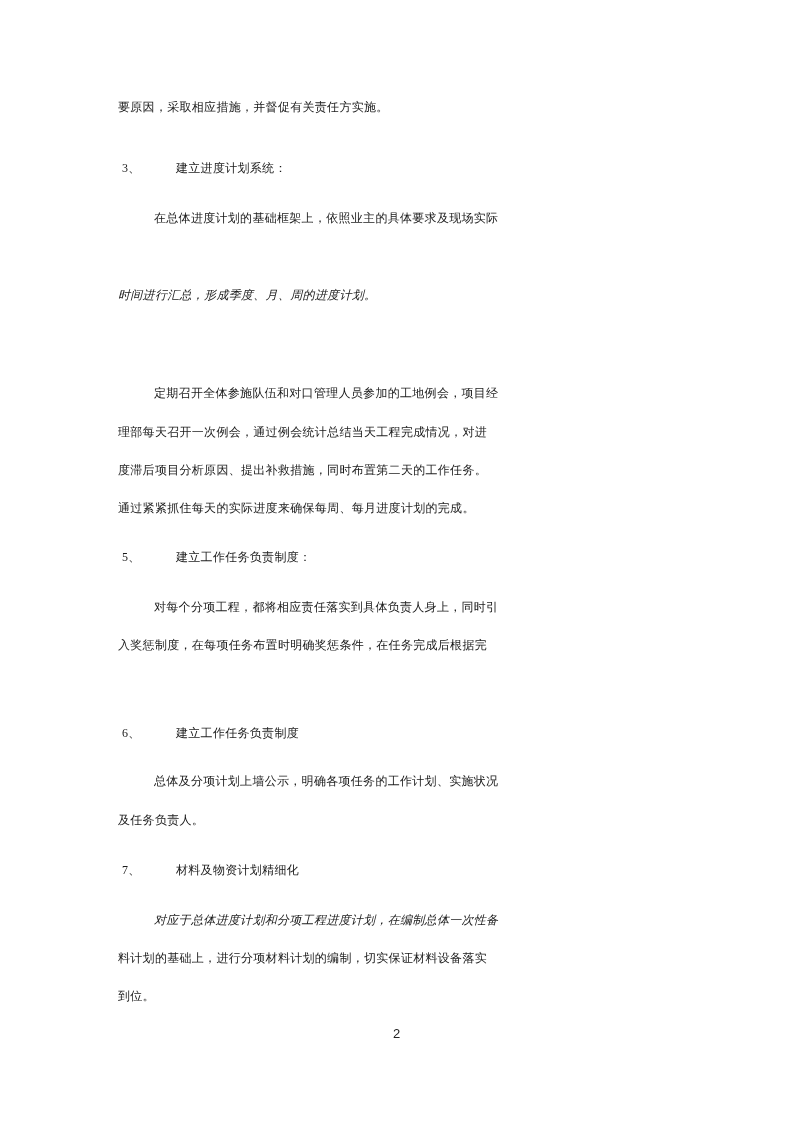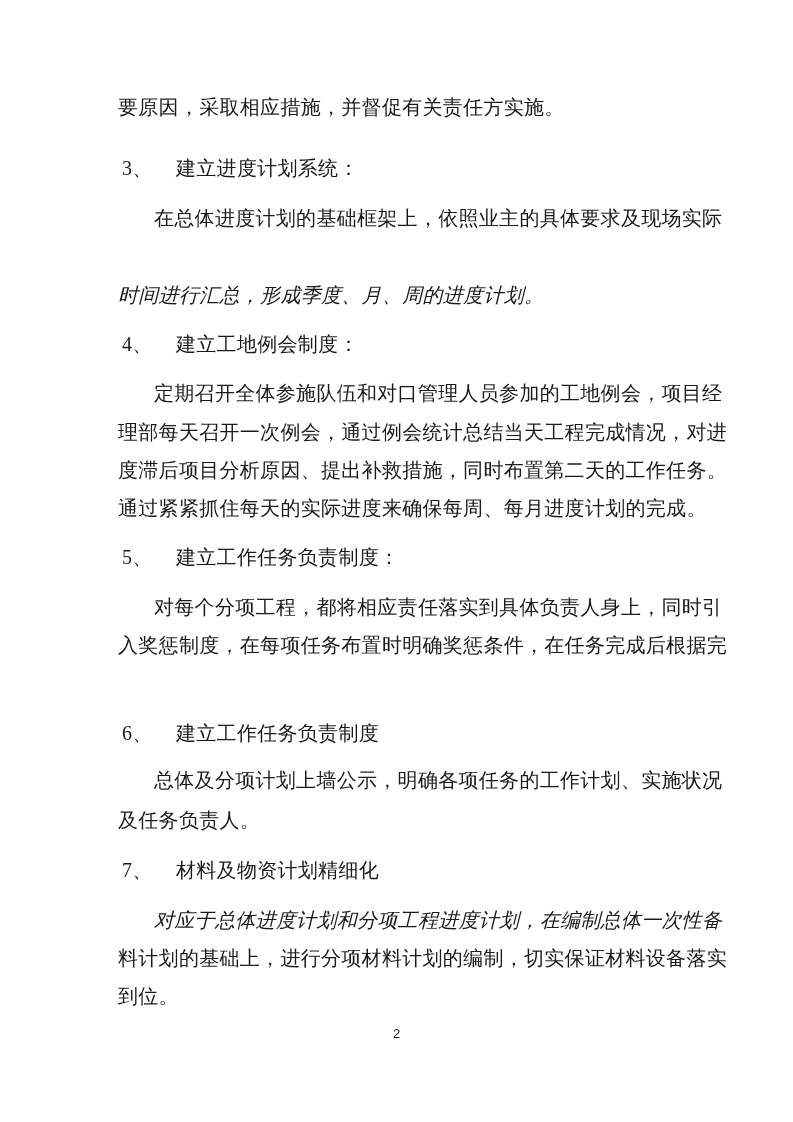--- a/index.html
+++ b/index.html
@@ -19,21 +19,21 @@
       position: absolute;
       left: 0; top: 0;
       width: 793px;
       height: 1122px;
       background: #ffffff;
     }
     .line {
       position: absolute;
       left: 118px;
       width: 560px;
-      font-size: 20px;
+      font-size: 12px;
       line-height: 22px;
       white-space: nowrap;
       letter-spacing: 0.3px;
     }
     .heading {
       left: 122px;
     }
     .heading .num {
       display: inline-block;
       width: 54px;
@@ -60,23 +60,20 @@
 
   <div class="line" style="top:96px;">要原因，采取相应措施，并督促有关责任方实施。</div>
 
   <div class="line heading" style="top:157px;">
     <span class="num">3、</span><span>建立进度计划系统：</span>
   </div>
 
   <div class="line indent" style="top:207px;">在总体进度计划的基础框架上，依照业主的具体要求及现场实际</div>
   <div class="line" style="top:284px;font-style:italic;">时间进行汇总，形成季度、月、周的进度计划。</div>
 
-  <div class="line heading" style="top:333px;">
-    <span class="num">4、</span><span>建立工地例会制度：</span>
-  </div>
 
   <div class="line indent" style="top:382px;">定期召开全体参施队伍和对口管理人员参加的工地例会，项目经</div>
   <div class="line" style="top:421px;">理部每天召开一次例会，通过例会统计总结当天工程完成情况，对进</div>
   <div class="line" style="top:459px;">度滞后项目分析原因、提出补救措施，同时布置第二天的工作任务。</div>
   <div class="line" style="top:497px;">通过紧紧抓住每天的实际进度来确保每周、每月进度计划的完成。</div>
 
   <div class="line heading" style="top:546px;">
     <span class="num">5、</span><span>建立工作任务负责制度：</span>
   </div>
 

